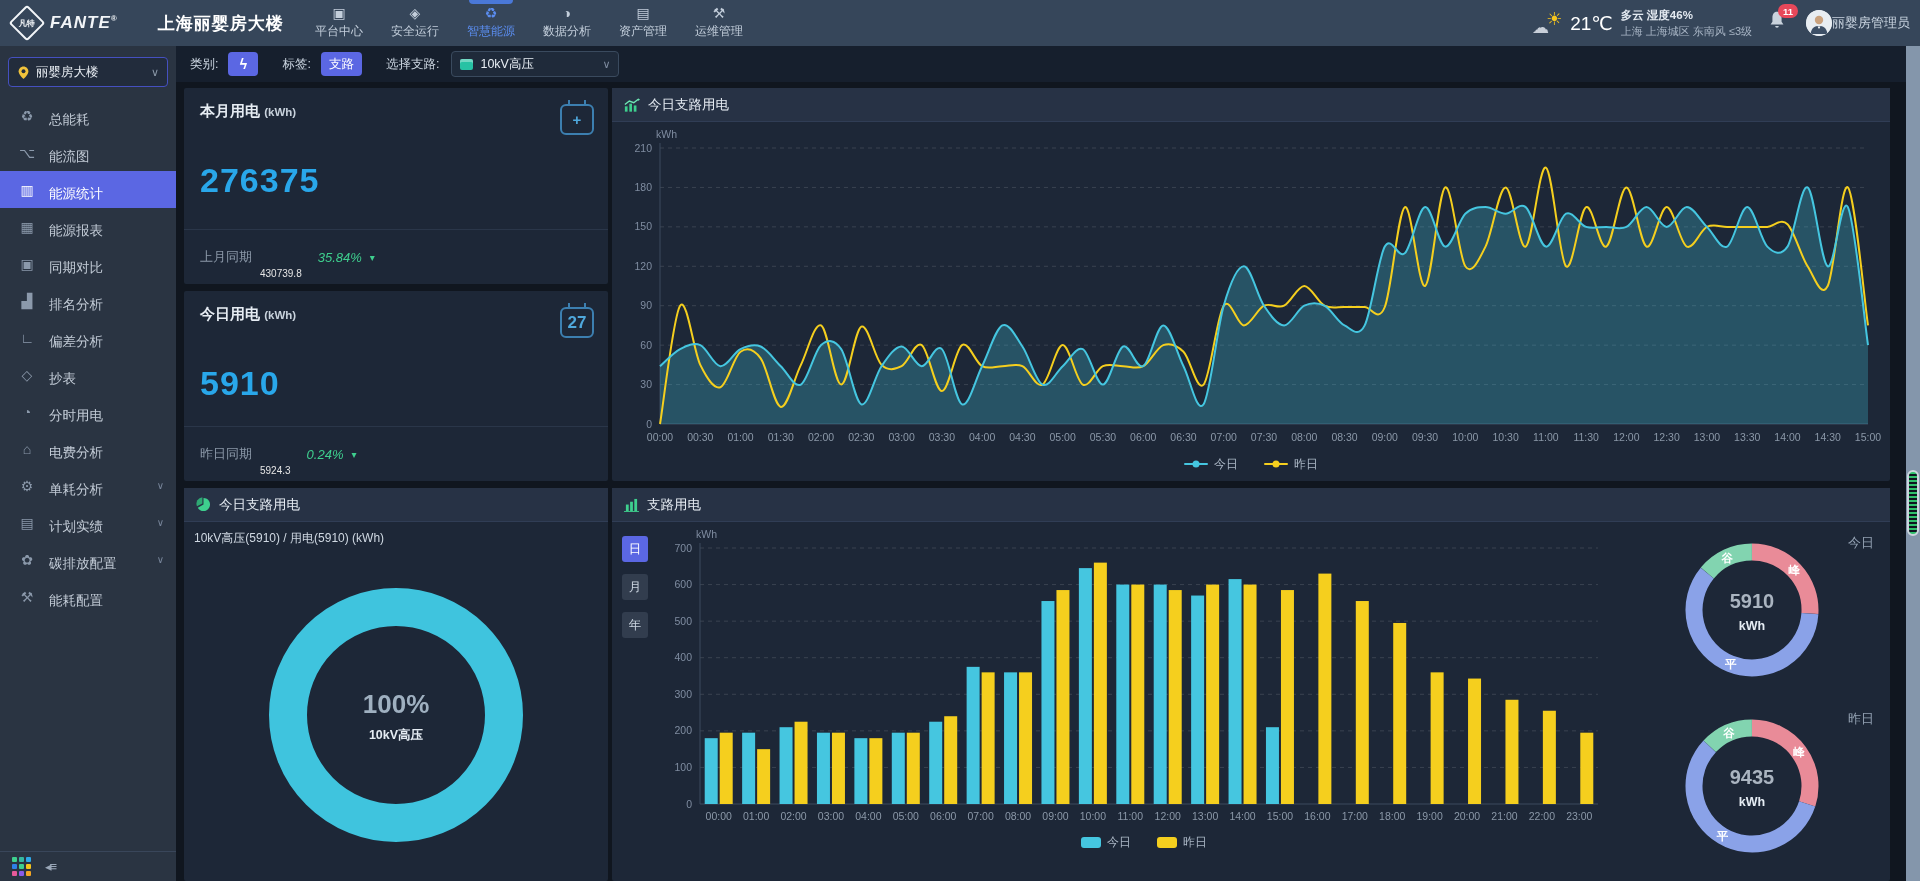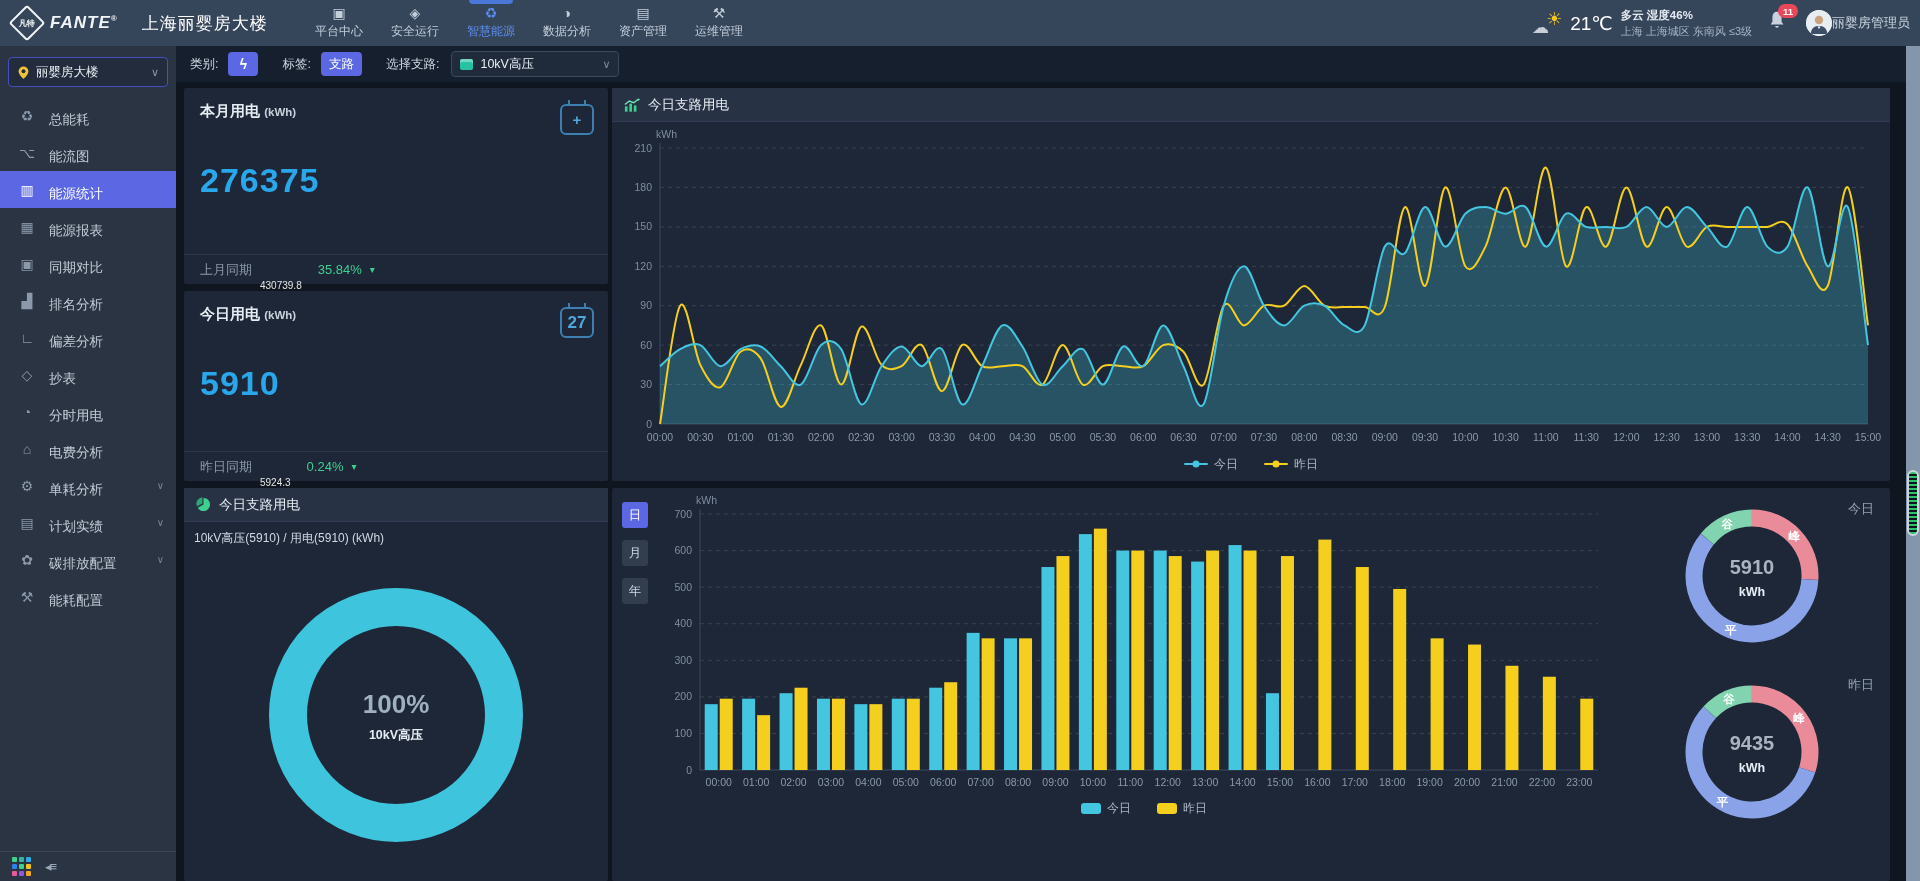--- a/index.html
+++ b/index.html
@@ -6,21 +6,21 @@
   html,body { width:1920px; height:881px; background:#0d131c; font-family:"Liberation Sans","DejaVu Sans",sans-serif; overflow:hidden; }
   .app { position:relative; width:1920px; height:881px; background:#10161f; }
 
   
   .header { position:absolute; left:0; top:0; width:1920px; height:46px; background:#36465a; display:flex; align-items:center; z-index:5; }
   .brand { display:flex; align-items:center; gap:10px; padding-left:14px; }
   .logo-diamond { width:26px; height:26px; border:2px solid #f2f5f8; transform:rotate(45deg); display:flex; align-items:center; justify-content:center; border-radius:3px; }
   .logo-diamond span { transform:rotate(-45deg); color:#f2f5f8; font-size:8px; font-weight:bold; letter-spacing:0; }
   .brand-name { color:#f2f5f8; font-size:17px; font-weight:bold; font-style:italic; letter-spacing:1px; }
   .brand-name sup { font-size:8px; }
-  .page-title { color:#ffffff; font-size:17px; font-weight:normal; margin-left:14px; letter-spacing:1px; }
+  .page-title { color:#ffffff; font-size:17px; font-weight:bold; margin-left:30px; letter-spacing:1px; }
   .top-nav { position:absolute; left:305px; top:0; height:46px; display:flex; align-items:stretch; gap:8px; }
   .nav-item { position:relative; display:flex; flex-direction:column; align-items:center; justify-content:center; padding:0 10px; cursor:pointer; }
   .nav-item .nav-glyph { font-size:14px; line-height:14px; color:#c3cedb; }
   .nav-item .nav-label { font-size:12px; color:#c3cedb; margin-top:3px; white-space:nowrap; }
   .nav-item.active .nav-glyph, .nav-item.active .nav-label { color:#5b8df0; }
   .nav-item.active::before { content:""; position:absolute; top:0; left:50%; transform:translateX(-50%); width:44px; height:4px; background:#4a78d8; border-radius:0 0 4px 4px; }
   .header-right { position:absolute; right:10px; top:0; height:46px; display:flex; align-items:center; gap:14px; }
   .weather { display:flex; align-items:center; gap:8px; }
   .weather-icon { position:relative; width:30px; height:26px; }
   .weather-icon .sun { position:absolute; right:0; top:-2px; color:#f5c51e; font-size:18px; }
@@ -70,24 +70,24 @@
   .card { position:absolute; background:#1d2737; border-radius:2px; }
   .card-head { height:34px; background:#273245; border-bottom:1px solid #303d55; display:flex; align-items:center; gap:8px; padding:0 12px; }
   .card-head .ch-title { color:#e6ecf3; font-size:13.5px; font-weight:normal; }
   .kpi-title-row { display:flex; align-items:flex-start; justify-content:space-between; padding:14px 14px 0 16px; }
   .kpi-title { color:#e6ecf3; font-size:15px; font-weight:bold; }
   .kpi-title .unit { font-size:11.5px; color:#c8d2dc;text-align:center; }
   .cal { position:relative; width:34px; height:31px; border:2px solid #3c7fb0; border-radius:6px; color:#4fa8dc; display:flex; align-items:center; justify-content:center; font-size:15px; font-weight:bold; margin-top:2px; }
   .cal::before, .cal::after { content:""; position:absolute; top:-6px; width:2px; height:6px; background:#3c7fb0; }
   .cal::before { left:6px; } .cal::after { right:6px; }
   .kpi-value { color:#29a7ea; font-size:34px; font-weight:bold; padding:26px 16px 0 16px; letter-spacing:1px; }
-  .kpi-footer { position:absolute; left:0; right:0; bottom:0; height:30px; border-top:1px solid #2a3649; display:flex; align-items:center; padding-left:16px; gap:8px; }
+  .kpi-footer { position:absolute; left:0; right:0; bottom:0; height:55px; border-top:1px solid #2a3649; display:flex; align-items:center; padding-left:16px; gap:8px; }
   .kpi-footer .lab { color:#8b98a8; font-size:13px; }
   .kpi-footer .val { color:#e5e5e5; font-size:10px;margin-top:32px; }
-  .kpi-footer .pct { color:#3ecf8e; font-size:13px; margin-left:8px; }
+  .kpi-footer .pct { color:#3ecf8e; font-size:13px; margin-left:8px;font-style:italic; }
   .kpi-footer .arr { color:#3ecf8e; font-size:10px; }
 
   .subtitle { color:#cfd8e2; font-size:12px; padding:8px 0 0 10px; }
   .donut-wrap { position:relative; display:flex; justify-content:center; }
 
   .chart-body { position:relative; }
   .legend-row { display:flex; align-items:center; justify-content:center; gap:26px; height:24px; }
   .lg-item { display:flex; align-items:center; gap:6px; cursor:pointer; }
   .lg-item .lg-label { color:#aab6c4; font-size:12px; }
   .lg-line { position:relative; width:24px; height:2px; border-radius:1px; }
@@ -399,20 +399,29 @@
             </span>
             <span class="lg-item">
               <span class="lg-line" style="background:#f5cf1e"></span>
                     <span class="lg-label">昨日</span>
             </span>
           </div>
       </div>
     </section>
 
     <section class="card" style="left:436px;top:406px;width:1278px;height:393px;">
+      <div class="card-head">
+        <svg width="15" height="14" viewBox="0 0 16 15">
+          <rect x="2" y="7" width="3" height="7" fill="#3ecf8e"></rect>
+            <rect x="6.5" y="4" width="3" height="10" fill="#3ecf8e"></rect>
+            <rect x="11" y="1" width="3" height="13" fill="#3ecf8e"></rect>
+          <line x1="0" y1="14.5" x2="16" y2="14.5" stroke="#3ecf8e" stroke-width="1"></line>
+        </svg>
+        <span class="ch-title">支路用电</span>
+      </div>
       <div style="display:flex;">
         <div class="period-col" id="period-col">
             <button class="p-btn active">日</button>
             <button class="p-btn">月</button>
             <button class="p-btn">年</button>
           </div>
         <div class="chart-body" style="flex:1;">
           <svg id="bar-chart" width="960" height="304">
               <text x="44" y="285.5" fill="#7f8ca0" font-size="10.5" text-anchor="end">0</text>
               <line x1="52" y1="245.42857142857144" x2="950" y2="245.42857142857144" stroke="rgba(255,255,255,0.13)" stroke-dasharray="4 4"></line>

